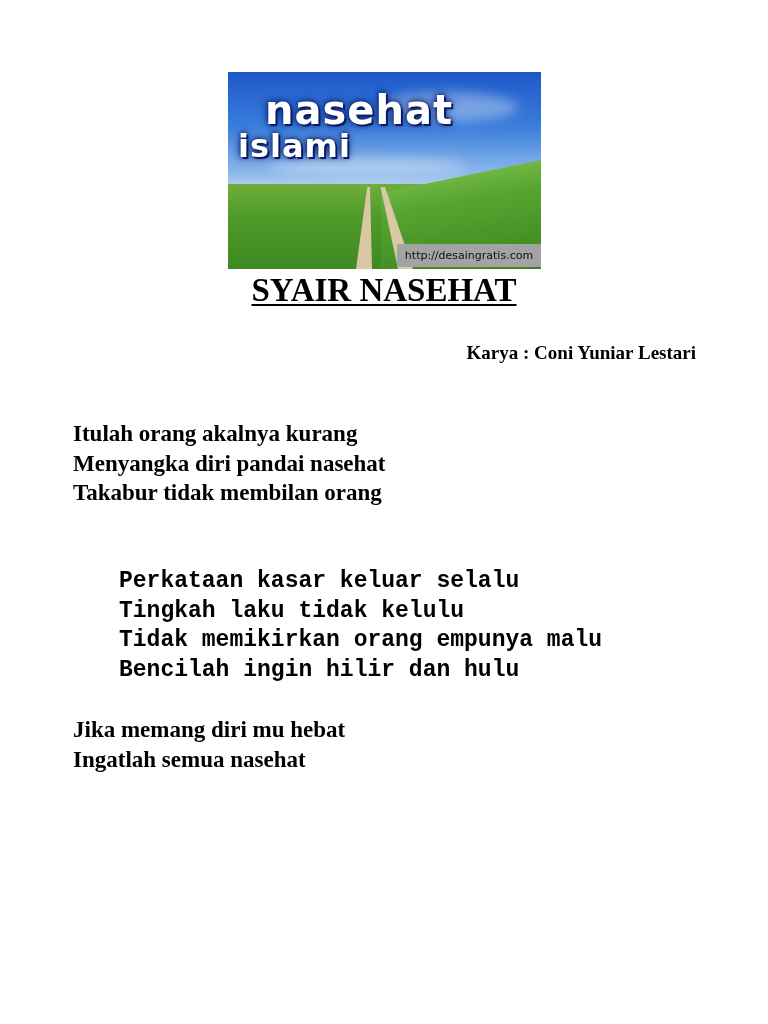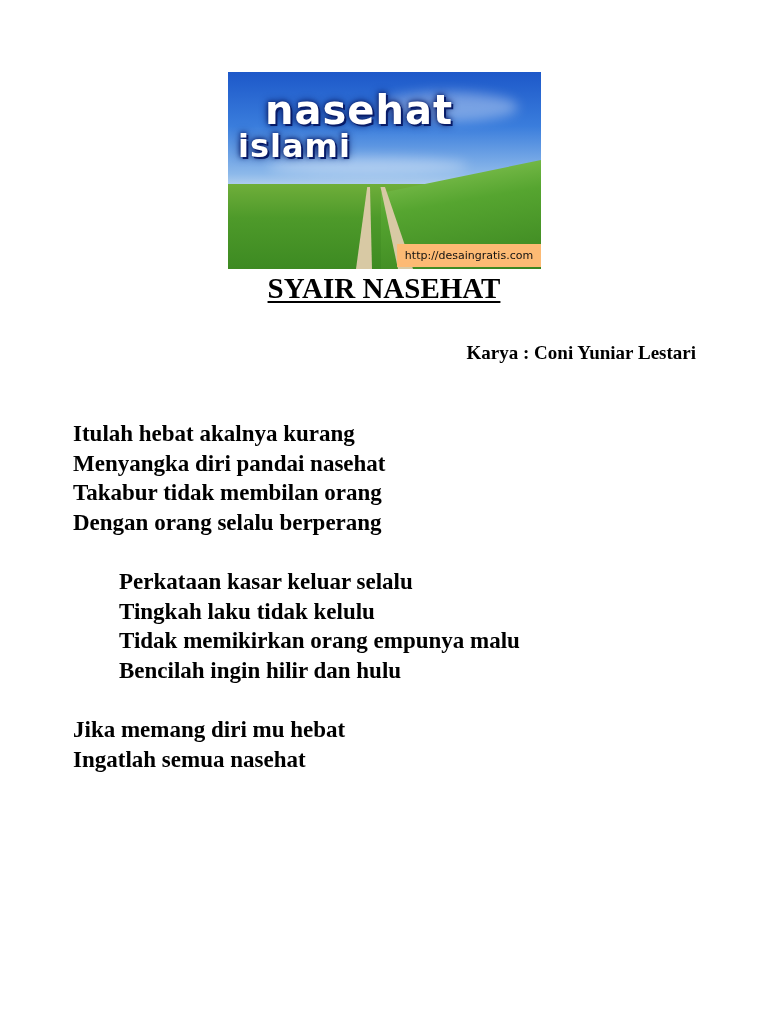--- a/index.html
+++ b/index.html
@@ -7,28 +7,28 @@
     .banner { position:absolute; left:228px; top:72px; width:313px; height:197px; overflow:hidden; }
     .sky { position:absolute; left:0; top:0; width:100%; height:120px; background:linear-gradient(180deg,#1d58c9 0%,#3a7ddc 45%,#8db9ea 85%,#c7dcf1 100%); }
     .cloud { position:absolute; background:rgba(255,255,255,0.35); border-radius:50%; filter:blur(6px); }
     .field { position:absolute; left:0; top:112px; width:100%; height:85px; background:linear-gradient(180deg,#6fae3a 0%,#4e9a2a 40%,#3d8a22 100%); }
     .field-right { position:absolute; right:0; top:88px; width:160px; height:110px; background:linear-gradient(170deg,#8fc95a 0%,#56a530 40%,#3a8420 100%); clip-path:polygon(0 30%,100% 0,100% 100%,0 100%); }
     .road1 { position:absolute; left:120px; top:115px; width:40px; height:82px; background:#d8c9a4; clip-path:polygon(48% 0,55% 0,60% 100%,20% 100%); }
     .road2 { position:absolute; left:150px; top:115px; width:50px; height:82px; background:#d8c9a4; clip-path:polygon(5% 0,14% 0,70% 100%,40% 100%); }
     .logo-text { position:absolute; left:10px; top:18px; font-family:"DejaVu Sans", sans-serif; font-weight:bold; color:#fff; text-shadow:0 0 4px #0a1e6a,0 0 8px #0a1e6a,2px 2px 0 #0a1e6a; letter-spacing:1px; }
     .logo-l1 { font-size:40px; line-height:40px;margin-left:27px; }
     .logo-l2 { font-size:32px; line-height:32px; }
-    .url-box { position:absolute; left:169px; top:172px; width:144px; height:23px; background:#fdba74; font-family:"DejaVu Sans", sans-serif; font-size:11px; color:#111; line-height:23px; text-align:center; }
-    .title { position:absolute; left:0; width:768px; top:272px; text-align:center; font-size:29px; font-weight:bold; }
+    .url-box { position:absolute; left:169px; top:172px; width:144px; height:23px; background:#a3a3a3; font-family:"DejaVu Sans", sans-serif; font-size:11px; color:#111; line-height:23px; text-align:center; }
+    .title { position:absolute; left:0; width:768px; top:272px; text-align:center; font-size:33px; font-weight:bold; }
     .title span { text-decoration:underline; text-decoration-thickness:2px; text-underline-offset:3px; }
     .author { position:absolute; right:72px; top:342px; font-size:19px; font-weight:bold; }
     .stanza { position:absolute; font-size:23px; font-weight:bold; line-height:29.5px; }
     .stanza div { white-space:nowrap; }
     .s1 { left:73px; top:419px; }
-    .s2 { left:119px; top:567px; }
+    .s2 { left:119px; top:567px;font-family:Liberation Mono, monospace; }
     .s3 { left:73px; top:715px; }
   </style>
 </head>
 <body>
 
 <div class="banner">
   <div class="sky"></div>
   <div class="cloud" style="left:150px;top:20px;width:140px;height:30px;"></div>
   <div class="cloud" style="left:40px;top:85px;width:200px;height:18px;"></div>
   <div class="field"></div>
@@ -40,24 +40,23 @@
     <div class="logo-l2">islami</div>
   </div>
   <div class="url-box">http://desaingratis.com</div>
 </div>
 
 <div class="title"><span>SYAIR NASEHAT</span></div>
 
 <div class="author">Karya : Coni Yuniar Lestari</div>
 
 <div class="stanza s1">
-  <div>Itulah hebat akalnya kurang</div>
+  <div>Itulah orang akalnya kurang</div>
   <div>Menyangka diri pandai nasehat</div>
   <div>Takabur tidak membilan orang</div>
-  <div>Dengan orang selalu berperang</div>
 </div>
 
 <div class="stanza s2">
   <div>Perkataan kasar keluar selalu</div>
   <div>Tingkah laku tidak kelulu</div>
   <div>Tidak memikirkan orang empunya malu</div>
   <div>Bencilah ingin hilir dan hulu</div>
 </div>
 
 <div class="stanza s3">

